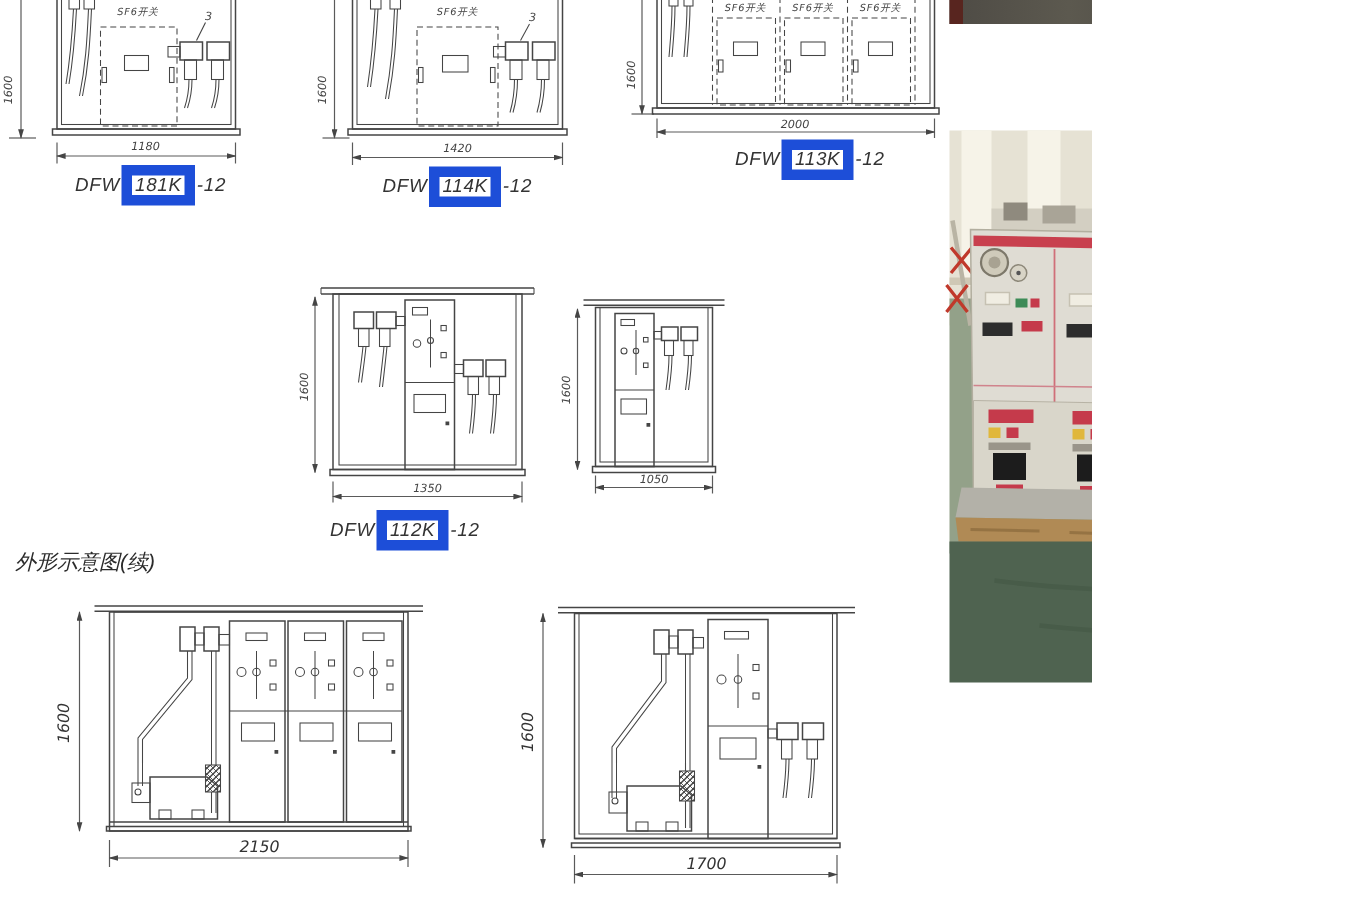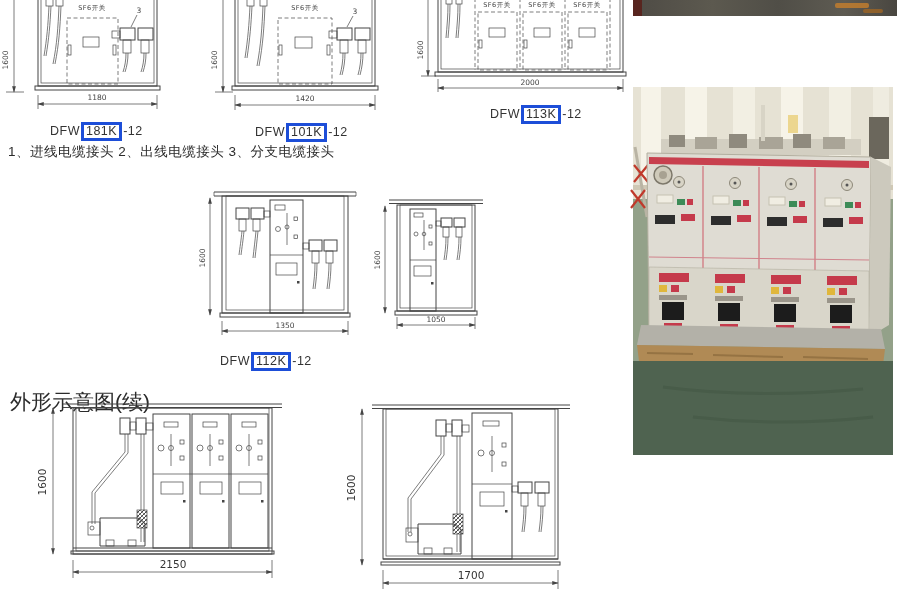--- a/index.html
+++ b/index.html
@@ -1,36 +1,36 @@
 <!DOCTYPE html>
 <html><head>
 <meta charset="utf-8">
 <style>
   html,body{margin:0;padding:0;background:#fff;}
-  #page{position:relative;width:900px;height:613px;background:#fff;overflow:hidden;
-        font-family:"Liberation Sans","DejaVu Sans",sans-serif;color:#222;}
+  #page{position:relative;width:728px;height:613px;background:#fff;overflow:hidden;
+        font-family:"Liberation Sans","DejaVu Sans",sans-serif;color:#222;font-style:italic;}
   .abs{position:absolute;}
   svg{display:block;overflow:visible;}
   
   .ln{stroke:#454545;stroke-width:1;fill:none;}
   .thin{stroke:#454545;stroke-width:.7;fill:none;}
   .dash{stroke-dasharray:4 2.5;}
   .dim{stroke:#5a5a5a;stroke-width:.8;fill:none;}
   .fillg{fill:#454545;stroke:none;}
   text{font-family:"DejaVu Sans","Liberation Sans",sans-serif;fill:#444;}
   .dimtxt{font-size:7.5px;text-anchor:middle;}
   .dimtxtL{font-size:10.5px;text-anchor:middle;fill:#333;}
   .sf6{font-size:6.5px;text-anchor:middle;letter-spacing:.5px;}
   .co{font-size:7.5px;text-anchor:middle;}
   
   .model{position:absolute;text-align:center;font-size:12.5px;color:#333;letter-spacing:.5px;white-space:nowrap;}
-  .mbox{display:inline-block;border:3px solid #1d4ed8;padding:0 2px;margin:12px 1px;line-height:13px;}
+  .mbox{display:inline-block;border:7px solid #1d4ed8;padding:0 2px;margin:0 1px;line-height:13px;}
   
   .notes{position:absolute;left:8px;top:143px;font-size:13.5px;color:#2b2b2b;letter-spacing:.5px;}
-  .heading{position:absolute;left:10px;top:388px;font-size:21px;color:#2b2b2b;}
+  .heading{position:absolute;left:10px;top:366px;font-size:14px;color:#2b2b2b;}
   .caption{position:absolute;width:264px;text-align:center;font-size:13.5px;color:#2b2b2b;}
   
   .sliver{position:absolute;left:633px;top:0;width:264px;height:16px;
           background:linear-gradient(90deg,#4e4b45 0%,#5c594f 30%,#504e47 55%,#5e5b52 80%,#494640 100%);}
   .sliver .strip{position:absolute;left:0;top:0;width:9px;height:16px;background:#58251f;}
   .sliver .wm1{position:absolute;right:28px;top:3px;width:34px;height:5px;background:#bf7d2e;opacity:.85;border-radius:2px;}
   .sliver .wm2{position:absolute;right:14px;top:9px;width:20px;height:4px;background:#a86820;opacity:.7;border-radius:2px;}
 </style>
 </head>
 <body>
@@ -143,21 +143,21 @@
       <line class="thin" x1="158" y1="16" x2="152" y2="27"></line>
     </g>
     <g>
       <line class="dim" x1="40" y1="95" x2="40" y2="110"></line>
       <line class="dim" x1="180" y1="95" x2="180" y2="110"></line>
       <line class="dim" x1="40" y1="105" x2="180" y2="105" marker-start="url(#ar)" marker-end="url(#ar)"></line>
       <text class="dimtxt" x="110" y="101">1420</text>
     </g>
   </svg>
   <div class="model" style="left:255px;top:111px;width:90px">
-    <span>DFW</span><span class="mbox">101K</span><span>-12</span>
+    <span>DFW</span><span class="mbox">114K</span><span>-12</span>
   </div>
 
   <svg class="abs" style="left:420px;top:0" width="215" height="115" viewBox="0 0 215 115">
     <g>
       <line class="dim" x1="8" y1="0" x2="8" y2="76" marker-end="url(#ar)"></line>
       <line class="dim" x1="1" y1="76" x2="16" y2="76"></line>
       <text class="dimtxt" transform="rotate(-90 3 50)" x="3" y="50">1600</text>
     </g>
     <g>
       <rect class="ln" x="18" y="-8" width="185" height="80"></rect>
@@ -194,21 +194,20 @@
       <line class="dim" x1="18" y1="79" x2="18" y2="92"></line>
       <line class="dim" x1="203" y1="79" x2="203" y2="92"></line>
       <line class="dim" x1="18" y1="88" x2="203" y2="88" marker-start="url(#ar)" marker-end="url(#ar)"></line>
       <text class="dimtxt" x="110" y="85">2000</text>
     </g>
   </svg>
   <div class="model" style="left:490px;top:93px;width:90px">
     <span>DFW</span><span class="mbox">113K</span><span>-12</span>
   </div>
 
-  <div class="notes">1、进线电缆接头   2、出线电缆接头   3、分支电缆接头</div>
 
   <svg class="abs" style="left:190px;top:183px" width="175" height="175" viewBox="0 0 175 175">
     <g>
       <line class="ln" x1="24" y1="9" x2="166" y2="9"></line>
       <line class="ln" x1="24" y1="13" x2="166" y2="13"></line>
       <line class="thin" x1="24" y1="9" x2="24" y2="13"></line>
       <line class="thin" x1="166" y1="9" x2="166" y2="13"></line>
     </g>
     <g>
       <rect class="ln" x="32" y="13" width="126" height="117"></rect>

